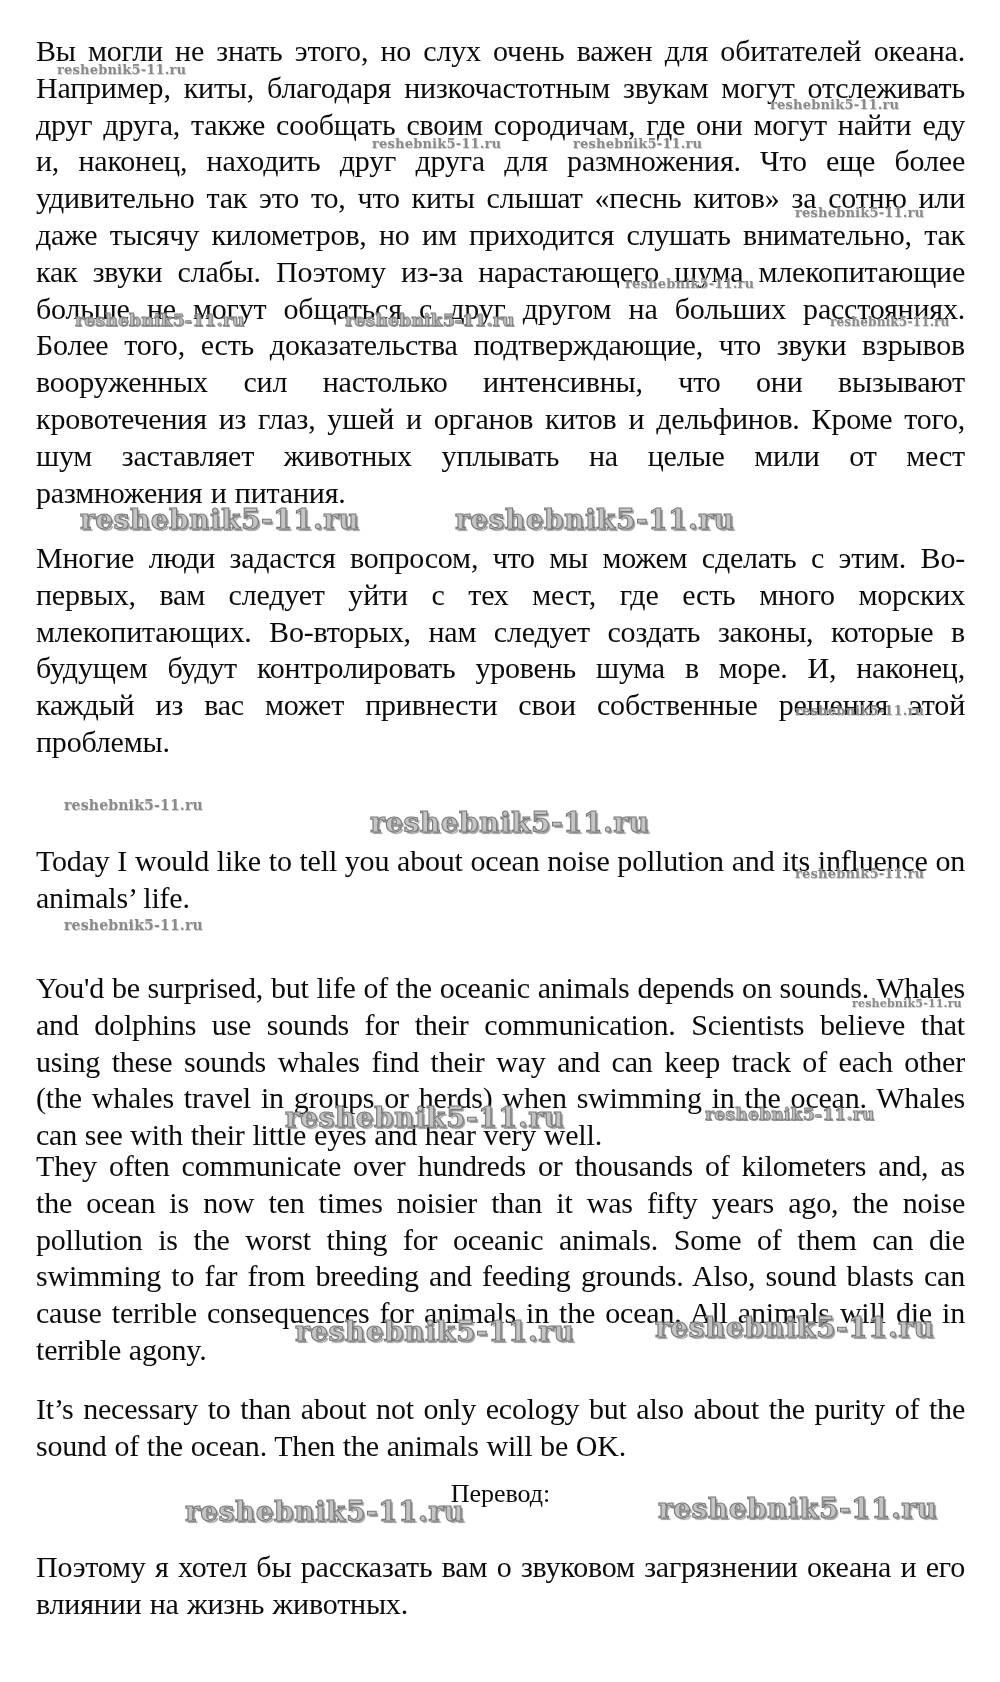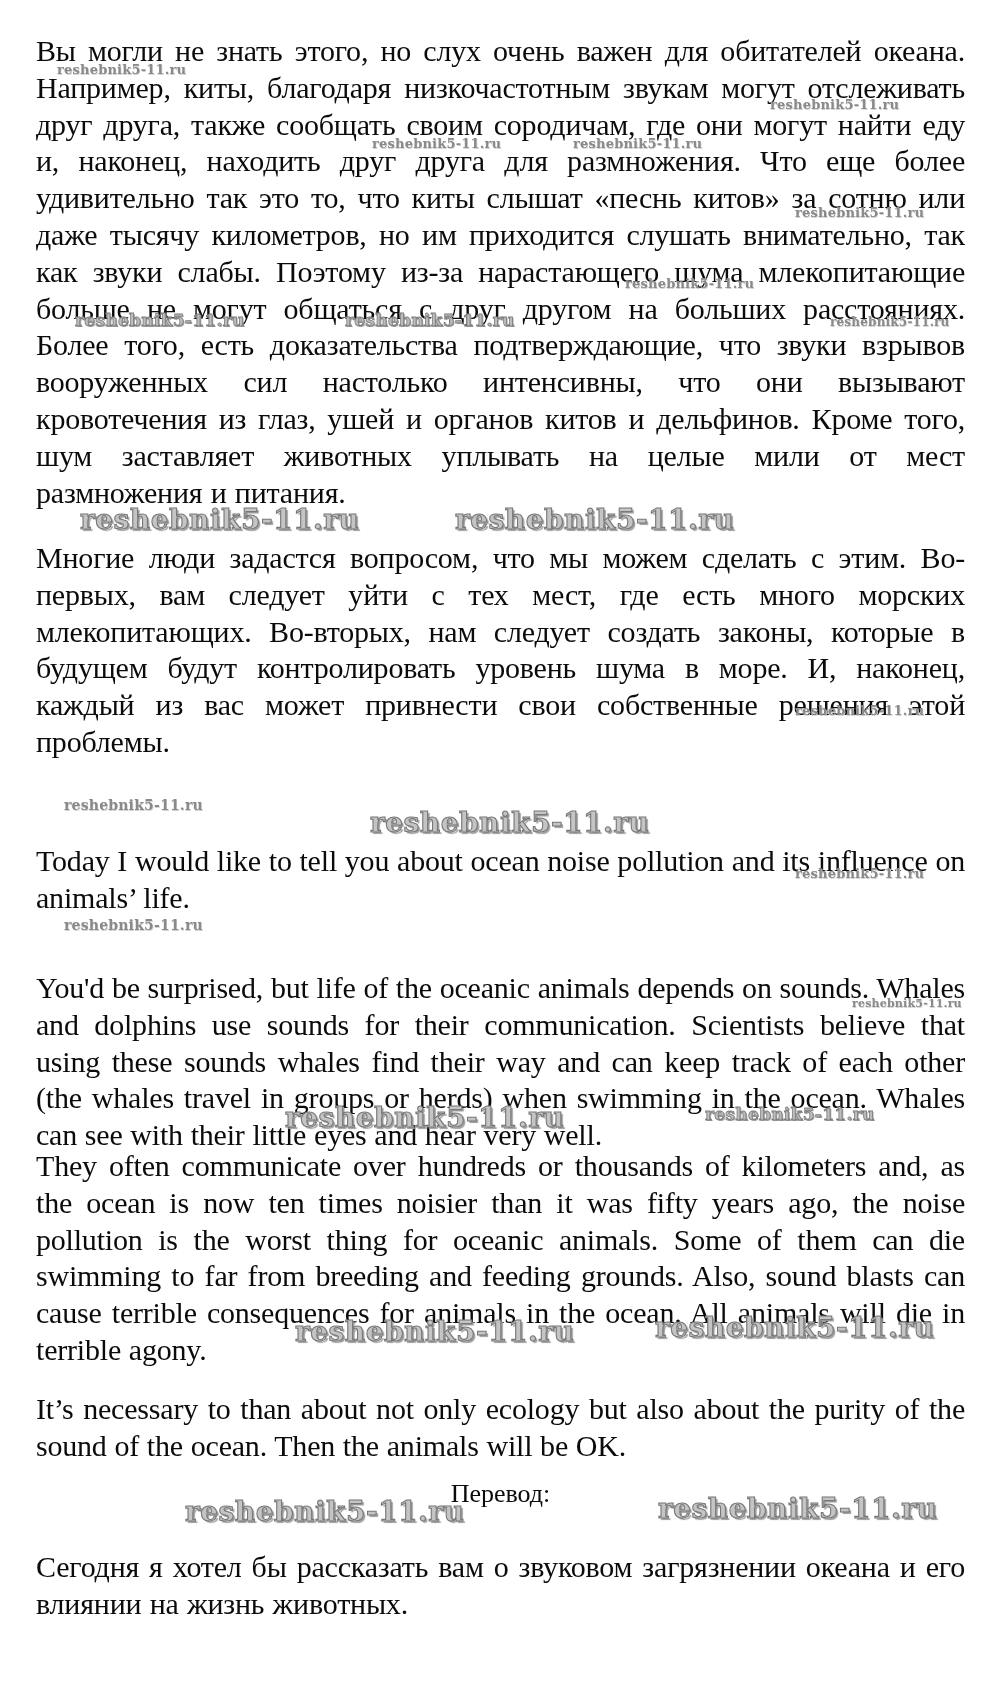--- a/index.html
+++ b/index.html
@@ -78,21 +78,21 @@
   <p class="para en" style="top:843px">Today I would like to tell you about ocean noise pollution and its influence on animals’ life.</p>
 
   <p class="para en" style="top:970px">You'd be surprised, but life of the oceanic animals depends on sounds. Whales and dolphins use sounds for their communication. Scientists believe that using these sounds whales find their way and can keep track of each other (the whales travel in groups or herds) when swimming in the ocean. Whales can see with their little eyes and hear very well.</p>
 
   <p class="para en" style="top:1148px">They often communicate over hundreds or thousands of kilometers and, as the ocean is now ten times noisier than it was fifty years ago, the noise pollution is the worst thing for oceanic animals. Some of them can die swimming to far from breeding and feeding grounds. Also, sound blasts can cause terrible consequences for animals in the ocean. All animals will die in terrible agony.</p>
 
   <p class="para en" style="top:1391px">It’s necessary to than about not only ecology but also about the purity of the sound of the ocean. Then the animals will be OK.</p>
 
   <p class="heading-center" style="top:1476px">Перевод:</p>
 
-  <p class="para ru" style="top:1549px">Сегодня я хотел бы рассказать вам о звуковом загрязнении океана и его влиянии на жизнь животных.</p>
+  <p class="para ru" style="top:1549px">Поэтому я хотел бы рассказать вам о звуковом загрязнении океана и его влиянии на жизнь животных.</p>
 
   <span class="wm s" style="left:57px;top:62px">reshebnik5-11.ru</span>
   <span class="wm s" style="left:770px;top:97px">reshebnik5-11.ru</span>
   <span class="wm s" style="left:372px;top:136px">reshebnik5-11.ru</span>
   <span class="wm s" style="left:573px;top:136px">reshebnik5-11.ru</span>
   <span class="wm s" style="left:795px;top:205px">reshebnik5-11.ru</span>
   <span class="wm s" style="left:625px;top:276px">reshebnik5-11.ru</span>
   <span class="wm s" style="left:830px;top:315px;font-size:12px">reshebnik5-11.ru</span>
   <span class="wm s" style="left:795px;top:703px">reshebnik5-11.ru</span>
   <span class="wm s" style="left:64px;top:797px;font-size:14px">reshebnik5-11.ru</span>

